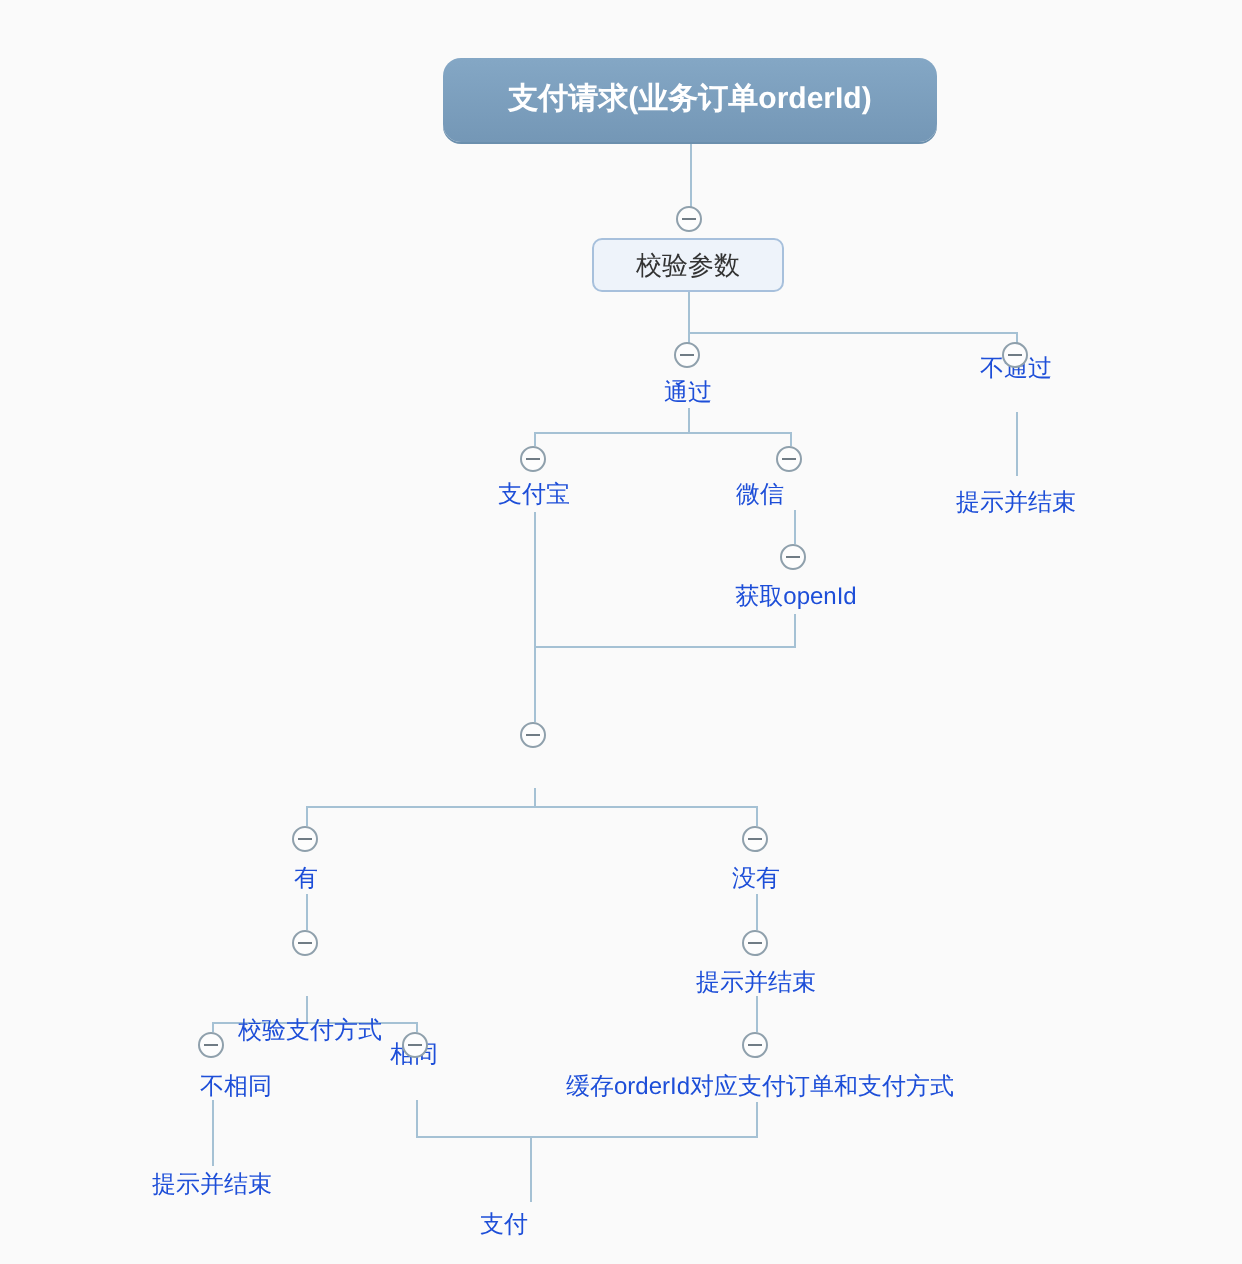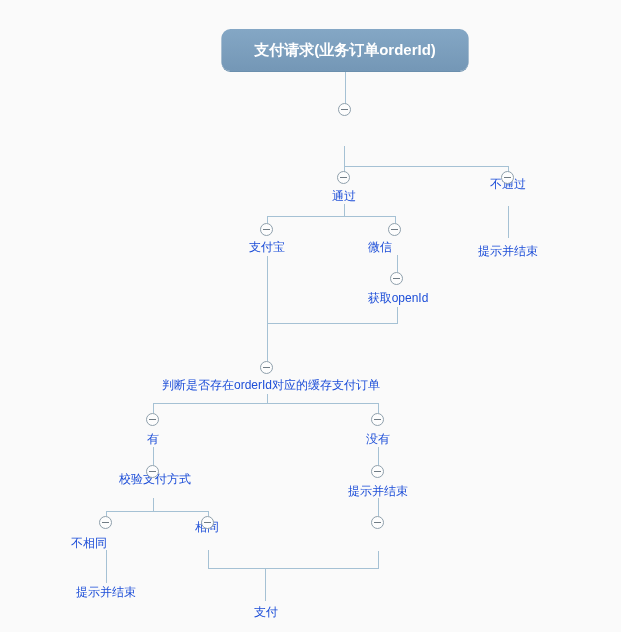--- a/index.html
+++ b/index.html
@@ -143,30 +143,31 @@
   <div class="collapse" style="left:260px;top:361px"></div>
   <div class="collapse" style="left:146px;top:413px"></div>
   <div class="collapse" style="left:371px;top:413px"></div>
   <div class="collapse" style="left:146px;top:465px"></div>
   <div class="collapse" style="left:371px;top:465px"></div>
   <div class="collapse" style="left:99px;top:516px"></div>
   <div class="collapse" style="left:201px;top:516px"></div>
   <div class="collapse" style="left:371px;top:516px"></div>
 
   <div class="root-topic">支付请求(业务订单orderId)</div>
+  <div class="topic-box">校验参数</div>
 
   <div class="label" style="left:344px;top:189px">通过</div>
   <div class="label" style="left:508px;top:177px">不通过</div>
   <div class="label" style="left:508px;top:244px">提示并结束</div>
   <div class="label" style="left:267px;top:240px">支付宝</div>
   <div class="label" style="left:380px;top:240px">微信</div>
   <div class="label" style="left:398px;top:291px">获取openId</div>
-  <div class="label" style="left:271px;top:378px">判断是否存在orderId对应的缓存支付订单</div>
   <div class="label" style="left:153px;top:432px">有</div>
   <div class="label" style="left:378px;top:432px">没有</div>
-  <div class="label" style="left:155px;top:472px">校验支付方式</div>
+  <div class="label" style="left:155px;top:508px">校验支付方式</div>
   <div class="label" style="left:378px;top:484px">提示并结束</div>
-  <div class="label" style="left:89px;top:536px">不相同</div>
+  <div class="label" style="left:118px;top:536px">不相同</div>
   <div class="label" style="left:207px;top:520px">相同</div>
+  <div class="label" style="left:380px;top:536px">缓存orderId对应支付订单和支付方式</div>
   <div class="label" style="left:106px;top:585px">提示并结束</div>
-  <div class="label" style="left:266px;top:605px">支付</div>
+  <div class="label" style="left:252px;top:605px">支付</div>
 
 </div>
 
 </body></html>

